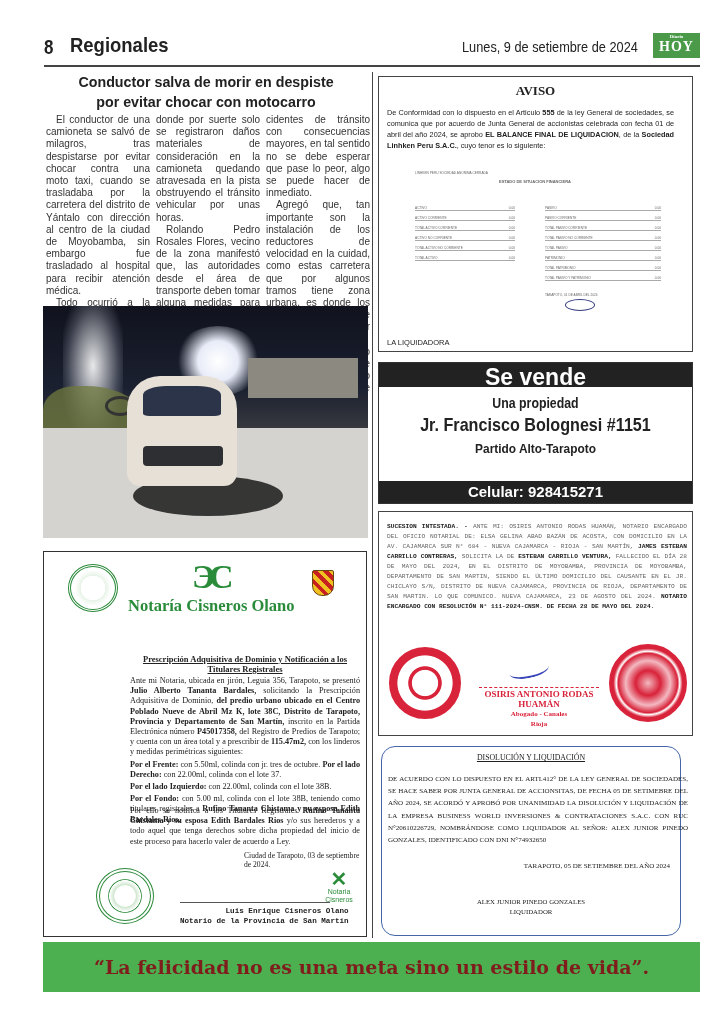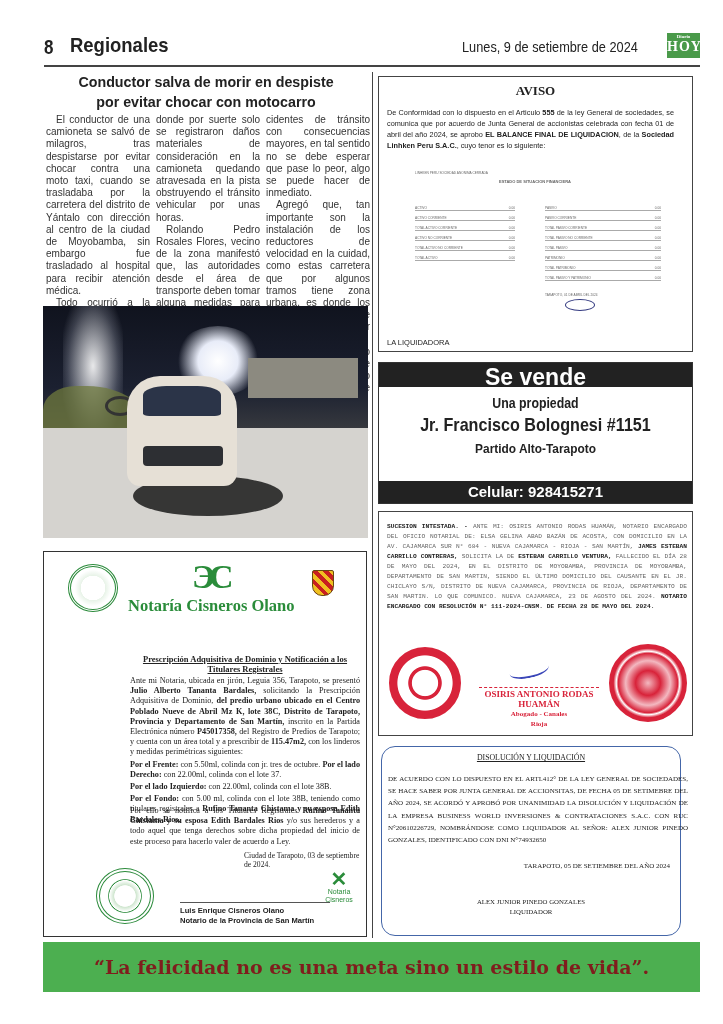--- a/index.html
+++ b/index.html
@@ -2,21 +2,21 @@
 <html><head>
 <meta charset="utf-8">
 <style>
   * { box-sizing: border-box; margin: 0; padding: 0; }
   body { width: 723px; height: 1024px; background: #fff; position: relative; overflow: hidden; font-family: "Liberation Sans", sans-serif; color: #222; }
 
   .header { position: absolute; left: 44px; top: 30px; width: 656px; height: 34px; }
   .page-num { position: absolute; left: 0; top: 6px; font-size: 20px; font-weight: bold; font-family: "Liberation Sans", sans-serif; transform: scaleX(0.85); transform-origin: left; }
   .section { position: absolute; left: 26px; top: 3px; font-size: 21px; font-weight: bold; transform: scaleX(0.88); transform-origin: left; }
   .date { position: absolute; right: 62px; top: 8px; font-size: 15px; transform: scaleX(0.85); transform-origin: right; }
-  .logo { position: absolute; right: 0; top: 3px; width: 33px; height: 25px; background: #4a9a4a; color: #fff; text-align: center; margin-left: 31px; }
+  .logo { position: absolute; right: 0; top: 3px; width: 47px; height: 25px; background: #4a9a4a; color: #fff; text-align: center; margin-left: 31px; }
   .logo .small { font-size: 5px; line-height: 7px; font-family: "Liberation Serif", serif; font-weight: bold; }
   .logo .big { font-size: 14px; line-height: 14px; font-family: "Liberation Serif", serif; font-weight: bold; letter-spacing: 1px; }
   .rule { position: absolute; left: 44px; top: 65px; width: 656px; height: 2px; background: #444; }
   .vrule { position: absolute; left: 372px; top: 72px; width: 1px; height: 866px; background: #444; }
 
   
   .headline { position: absolute; left: 46px; top: 72px; width: 320px; text-align: center; font-weight: bold; font-size: 15.5px; line-height: 20px; transform: scaleX(0.92); }
   .article { position: absolute; left: 46px; top: 114px; width: 324px; display: flex; gap: 6px; font-size: 10px; line-height: 12.2px; color: #333; }
   .article .col { width: 104px; text-align: justify; }
   .article p { text-indent: 10px; }
@@ -39,21 +39,21 @@
   .gc-logo { position: absolute; left: 148px; top: 6px; font-family: "Liberation Serif", serif; font-size: 34px; font-weight: bold; color: #2a8c3a; letter-spacing: -6px; }
   .shield { position: absolute; left: 268px; top: 18px; width: 22px; height: 26px; background: repeating-linear-gradient(45deg, #c82020 0 4px, #f0c020 4px 8px); border-radius: 2px 2px 10px 10px; border: 1px solid #6a4a10; }
   .notaria-name { position: absolute; left: 84px; top: 44px; font-family: "Liberation Serif", serif; font-weight: bold; font-size: 16.5px; color: #2a8c3a; }
   .not-title { position: absolute; left: 86px; top: 102px; width: 230px; text-align: center; font-family: "Liberation Serif", serif; font-weight: bold; font-size: 8.5px; text-decoration: underline; line-height: 10px; }
   .not-body { position: absolute; left: 86px; top: 124px; width: 230px; font-family: "Liberation Serif", serif; font-size: 8.2px; line-height: 10.2px; text-align: justify; color: #222; }
   .not-body p { margin-bottom: 2px; }
   .not-body b { font-weight: bold; }
   .not-notify { position: absolute; left: 86px; top: 254px; width: 230px; font-family: "Liberation Serif", serif; font-size: 8.2px; line-height: 10.2px; text-align: justify; }
   .not-date { position: absolute; left: 200px; top: 299px; font-family: "Liberation Serif", serif; font-size: 7.6px; }
   .seal-b { left: 52px; top: 316px; width: 58px; height: 56px; border: 4px double #2a8a3a; background: radial-gradient(circle, #fff 30%, #cfe6cf 32%, #fff 45%, #2a8a3a 47%, #fff 50%); }
-  .signer { position: absolute; left: 136px; top: 354px; text-align: left; font-family: Liberation Sans, sans-serif; font-weight: bold; font-size: 7.6px; line-height: 10px; }
+  .signer { position: absolute; left: 136px; top: 354px; text-align: right; font-family: Liberation Mono, monospace; font-weight: bold; font-size: 7.6px; line-height: 10px; }
   .sign-line { position: absolute; left: 136px; top: 350px; width: 150px; height: 1px; background: #555; }
   .mini-logo { position: absolute; left: 272px; top: 318px; width: 46px; text-align: center; color: #2a8c3a; }
   .mini-logo .x { font-size: 20px; font-weight: bold; line-height: 18px; }
   .mini-logo .t { font-size: 7px; line-height: 8px; }
 
   
   .aviso { position: absolute; left: 378px; top: 76px; width: 315px; height: 276px; border: 1px solid #444; }
   .aviso-title { position: absolute; top: 6px; width: 100%; text-align: center; font-family: "Liberation Serif", serif; font-size: 13px; font-weight: bold; }
   .aviso-body { position: absolute; left: 8px; top: 30px; width: 299px; font-size: 7.6px; line-height: 11px; text-align: justify; font-family: "Liberation Sans", sans-serif; transform: scaleX(0.96); transform-origin: left; }
   .aviso-doc { position: absolute; left: 36px; top: 94px; width: 246px; height: 150px; font-size: 3.2px; color: #666; }

